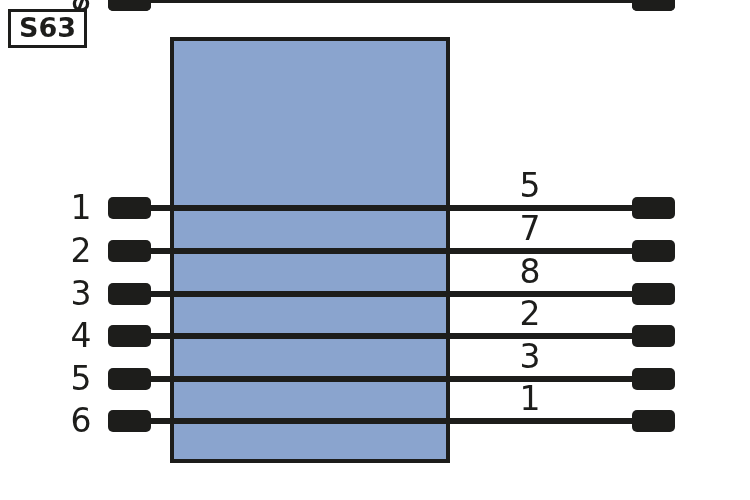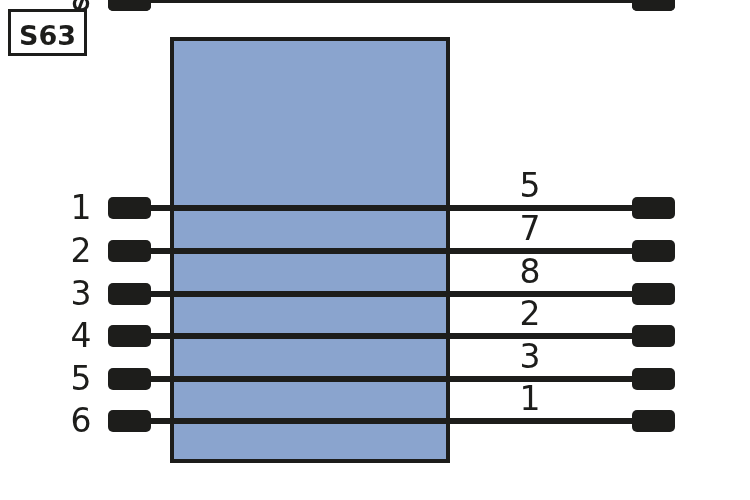--- a/index.html
+++ b/index.html
@@ -14,21 +14,21 @@
     background: var(--bg, #ffffff);
     font-family: "DejaVu Sans", "Liberation Sans", sans-serif;
     overflow: hidden;
   }
   
   .label-box {
     position: absolute;
     left: 8px;
     top: 9px;
     border: 3px solid var(--line, #1d1d1b);
-    padding: 8px 8px 2px 8px;
+    padding: 0px 8px 2px 8px;
     background: #ffffff;
     z-index: 3;
   }
   .label-box .label-text {
     font-size: 27px;
     font-weight: bold;
     color: var(--line, #1d1d1b);
     letter-spacing: 0px;
     line-height: 31px;
   }

